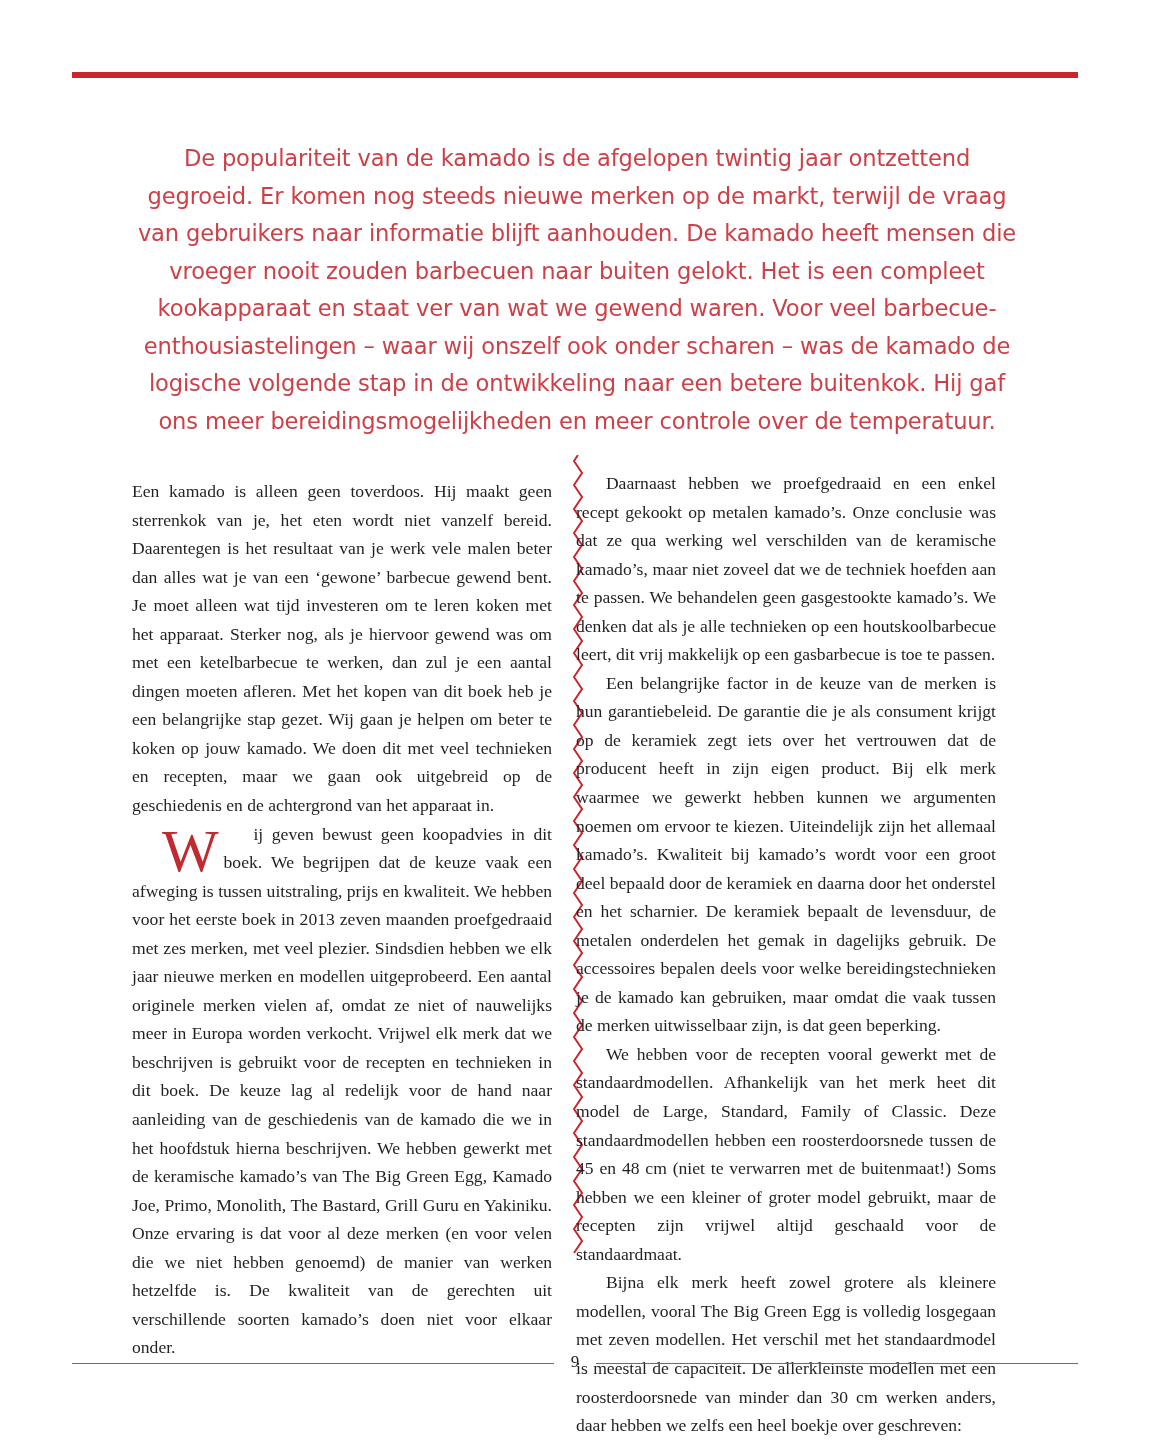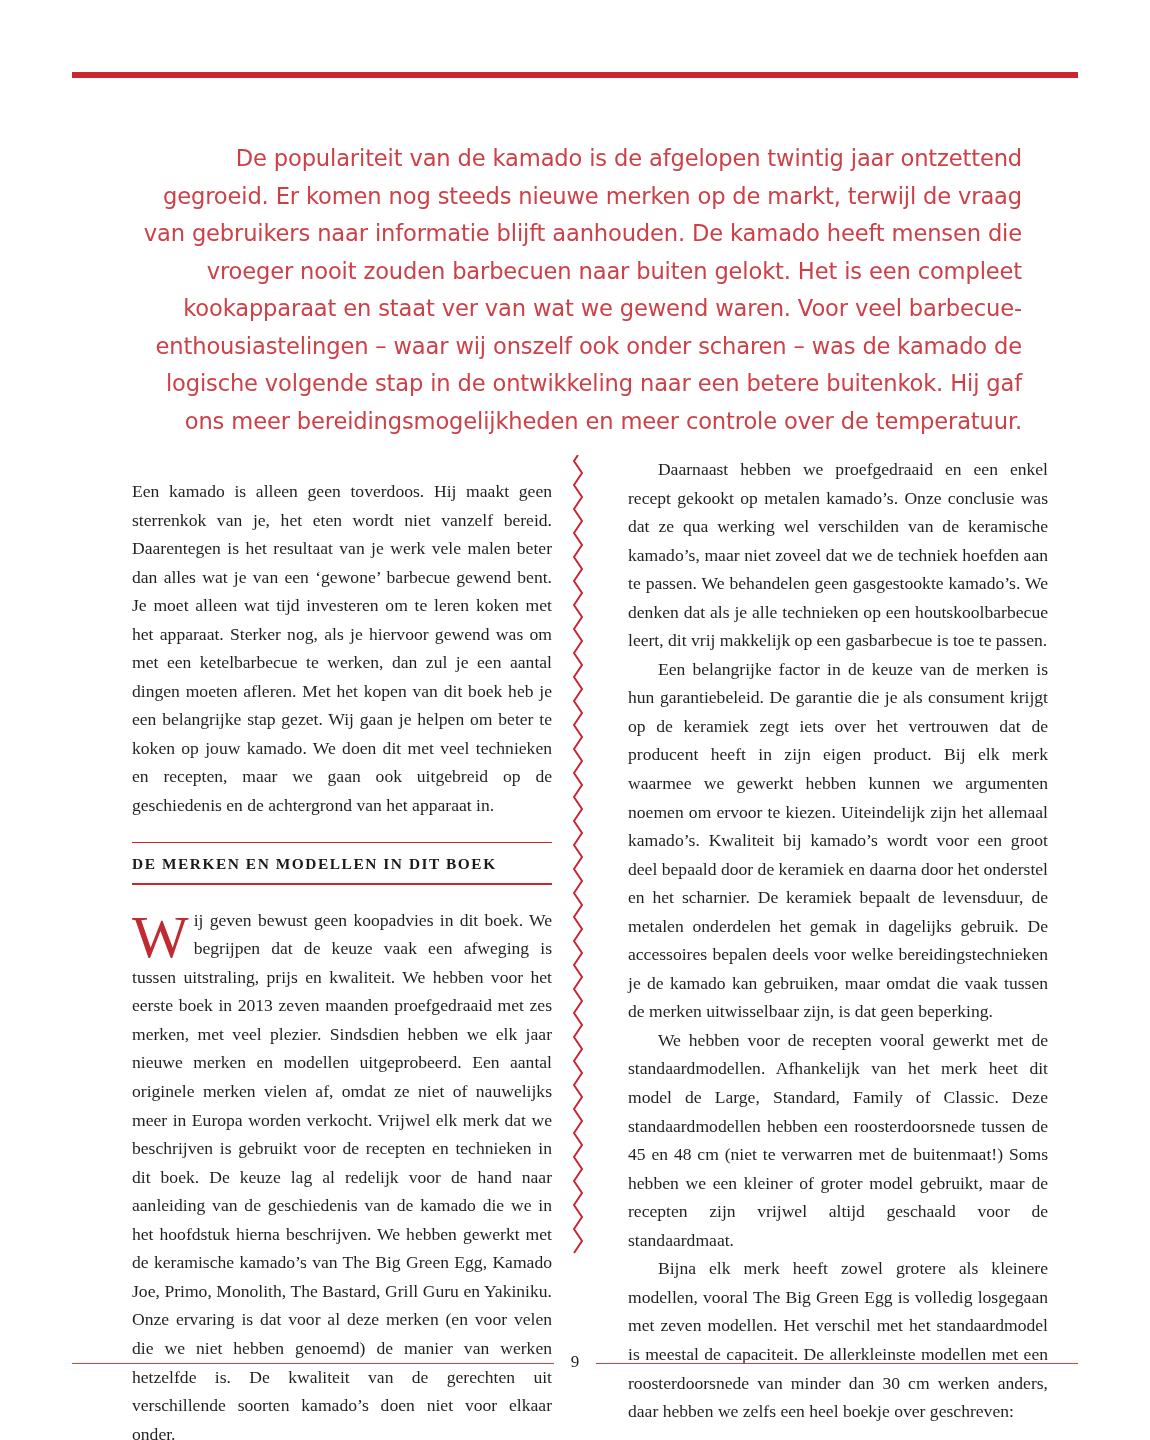--- a/index.html
+++ b/index.html
@@ -30,21 +30,21 @@
   .intro {
     position: absolute;
     left: 132px;
     top: 140px;
     width: 890px;
     color: #cd4047;
     font-family: "DejaVu Sans", sans-serif;
     font-size: 22.6px;
     line-height: 37.5px;
     letter-spacing: -0.15px;
-    text-align: right;
+    text-align: center;
     font-weight: 400;
   }
 
   
   .columns {
     position: absolute;
     left: 132px;
     top: 455px;
     width: 892px;
     height: 800px;
@@ -55,21 +55,21 @@
     width: 420px;
     font-family: "Liberation Serif", serif;
     font-size: 17.6px;
     line-height: 28.55px;
     color: #231f20;
     text-align: justify;
     -webkit-hyphens: none;
     hyphens: none;
   }
   .col-left  { left: 0; margin-top: 22px; }
-  .col-right { left: 496px; }
+  .col-right { left: 444px; margin-top: 14px; }
 
   .col p {
     margin: 0;
   }
   .col p + p { text-indent: 1.7em; }
 
   
   .sec-head-wrap {
     margin-top: 22px;
     margin-bottom: 21px;
@@ -154,25 +154,20 @@
 
     <div class="divider">
       <svg width="18" height="800" viewBox="0 0 18 800" preserveAspectRatio="none">
         <polyline points="9,0 5,6 9,12 13,18 9,24 5,30 9,36 13,42 9,48 5,54 9,60 13,66 9,72 5,78 9,84 13,90 9,96 5,102 9,108 13,114 9,120 5,126 9,132 13,138 9,144 5,150 9,156 13,162 9,168 5,174 9,180 13,186 9,192 5,198 9,204 13,210 9,216 5,222 9,228 13,234 9,240 5,246 9,252 13,258 9,264 5,270 9,276 13,282 9,288 5,294 9,300 13,306 9,312 5,318 9,324 13,330 9,336 5,342 9,348 13,354 9,360 5,366 9,372 13,378 9,384 5,390 9,396 13,402 9,408 5,414 9,420 13,426 9,432 5,438 9,444 13,450 9,456 5,462 9,468 13,474 9,480 5,486 9,492 13,498 9,504 5,510 9,516 13,522 9,528 5,534 9,540 13,546 9,552 5,558 9,564 13,570 9,576 5,582 9,588 13,594 9,600 5,606 9,612 13,618 9,624 5,630 9,636 13,642 9,648 5,654 9,660 13,666 9,672 5,678 9,684 13,690 9,696 5,702 9,708 13,714 9,720 5,726 9,732 13,738 9,744 5,750 9,756 13,762 9,768 5,774 9,780 13,786 9,792 5,798" fill="none" stroke="#c8272e" stroke-width="2"></polyline>
       </svg>
     </div>
 
     <div class="col col-left">
       <p>Een kamado is alleen geen toverdoos. Hij maakt geen sterrenkok van je, het eten wordt niet vanzelf bereid. Daarentegen is het resultaat van je werk vele malen beter dan alles wat je van een ‘gewone’ barbecue gewend bent. Je moet alleen wat tijd investeren om te leren koken met het apparaat. Sterker nog, als je hiervoor gewend was om met een ketelbarbecue te werken, dan zul je een aantal dingen moeten afleren. Met het kopen van dit boek heb je een belangrijke stap gezet. Wij gaan je helpen om beter te koken op jouw kamado. We doen dit met veel technieken en recepten, maar we gaan ook uitgebreid op de geschiedenis en de achtergrond van het apparaat in.</p>
 
-      <div class="sec-head-wrap">
-        <div class="sec-rule"></div>
-        <div class="sec-head">DE MERKEN EN MODELLEN IN DIT BOEK</div>
-        <div class="sec-rule"></div>
-      </div>
 
       <p class="dropcap-para"><span class="dropcap">W</span><span>ij geven bewust geen koopadvies in dit boek. We begrijpen dat de keuze vaak een afweging is tussen uitstraling, prijs en kwaliteit. We hebben voor het eerste boek in 2013 zeven maanden proefgedraaid met zes merken, met veel plezier. Sindsdien hebben we elk jaar nieuwe merken en modellen uitgeprobeerd. Een aantal originele merken vielen af, omdat ze niet of nauwelijks meer in Europa worden verkocht. Vrijwel elk merk dat we beschrijven is gebruikt voor de recepten en technieken in dit boek. De keuze lag al redelijk voor de hand naar aanleiding van de geschiedenis van de kamado die we in het hoofdstuk hierna beschrijven. We hebben gewerkt met de keramische kamado’s van The Big Green Egg, Kamado Joe, Primo, Monolith, The Bastard, Grill Guru en Yakiniku. Onze ervaring is dat voor al deze merken (en voor velen die we niet hebben genoemd) de manier van werken hetzelfde is. De kwaliteit van de gerechten uit verschillende soorten kamado’s doen niet voor elkaar onder.</span></p>
     </div>
 
     <div class="col col-right">
       <p style="text-indent:1.7em">Daarnaast hebben we proefgedraaid en een enkel recept gekookt op metalen kamado’s. Onze conclusie was dat ze qua werking wel verschilden van de keramische kamado’s, maar niet zoveel dat we de techniek hoefden aan te passen. We behandelen geen gasgestookte kamado’s. We denken dat als je alle technieken op een houtskoolbarbecue leert, dit vrij makkelijk op een gasbarbecue is toe te passen.</p>
       <p>Een belangrijke factor in de keuze van de merken is hun garantiebeleid. De garantie die je als consument krijgt op de keramiek zegt iets over het vertrouwen dat de producent heeft in zijn eigen product. Bij elk merk waarmee we gewerkt hebben kunnen we argumenten noemen om ervoor te kiezen. Uiteindelijk zijn het allemaal kamado’s. Kwaliteit bij kamado’s wordt voor een groot deel bepaald door de keramiek en daarna door het onderstel en het scharnier. De keramiek bepaalt de levensduur, de metalen onderdelen het gemak in dagelijks gebruik. De accessoires bepalen deels voor welke bereidingstechnieken je de kamado kan gebruiken, maar omdat die vaak tussen de merken uitwisselbaar zijn, is dat geen beperking.</p>
       <p>We hebben voor de recepten vooral gewerkt met de standaardmodellen. Afhankelijk van het merk heet dit model de Large, Standard, Family of Classic. Deze standaardmodellen hebben een roosterdoorsnede tussen de 45 en 48 cm (niet te verwarren met de buitenmaat!) Soms hebben we een kleiner of groter model gebruikt, maar de recepten zijn vrijwel altijd geschaald voor de standaardmaat.</p>
       <p>Bijna elk merk heeft zowel grotere als kleinere modellen, vooral The Big Green Egg is volledig losgegaan met zeven modellen. Het verschil met het standaardmodel is meestal de capaciteit. De allerkleinste modellen met een roosterdoorsnede van minder dan 30 cm werken anders, daar hebben we zelfs een heel boekje over geschreven:</p>
     </div>

